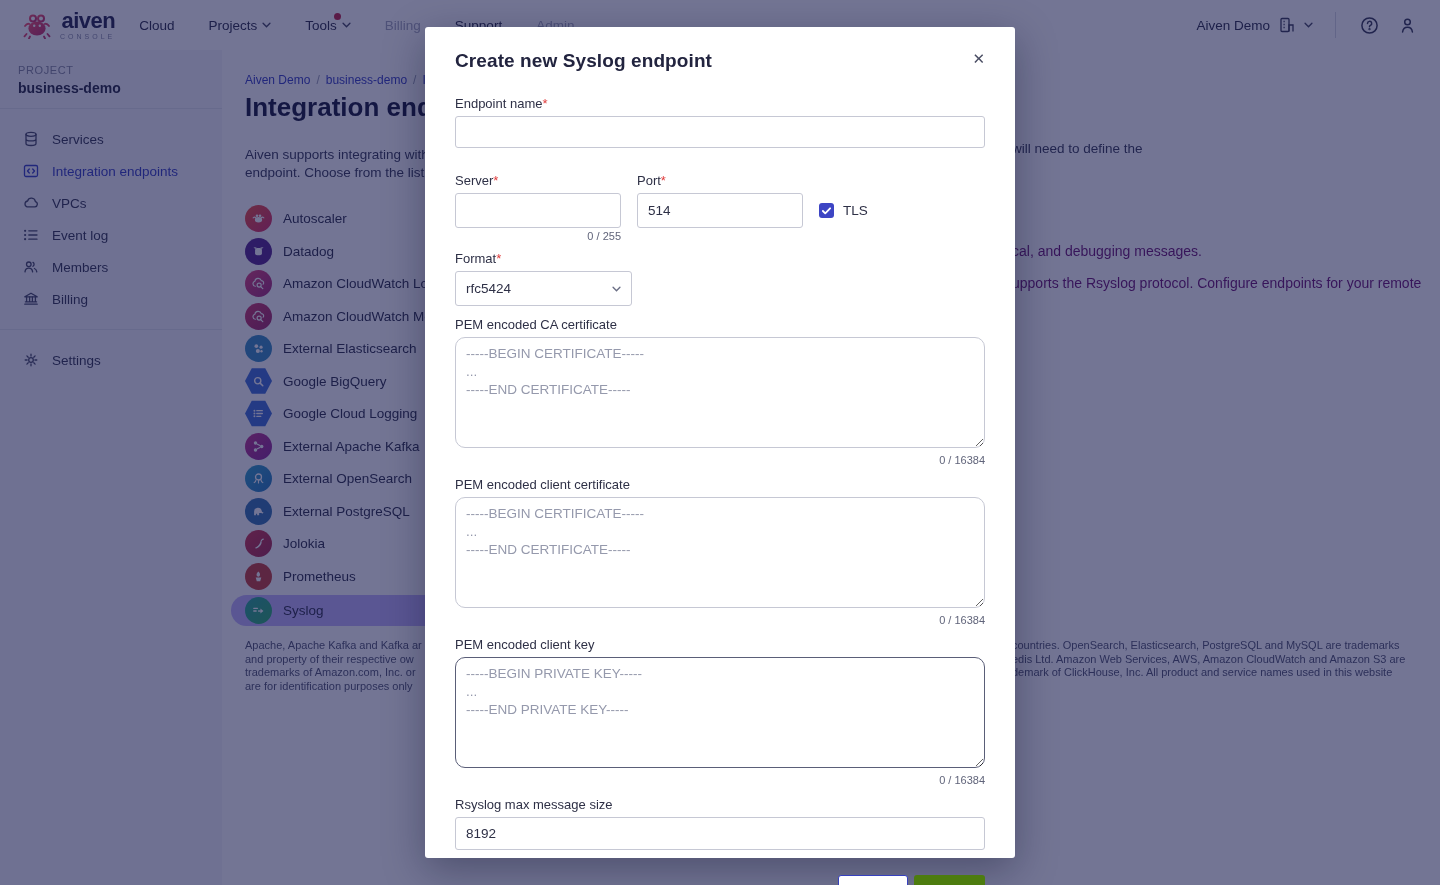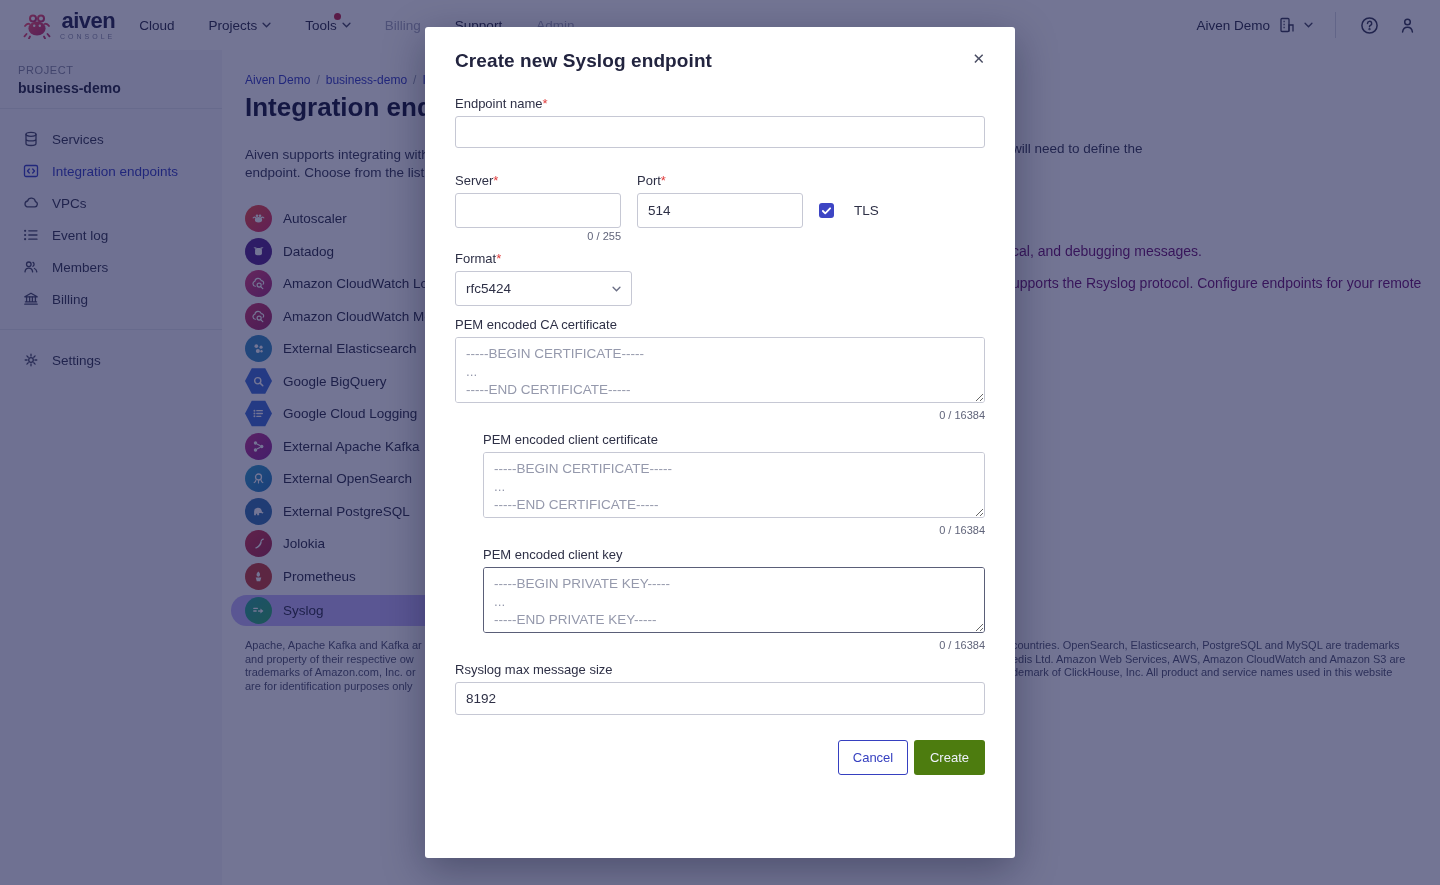--- a/index.html
+++ b/index.html
@@ -83,33 +83,33 @@
              font-size:13.5px; color:#2e3046; font-family:"Liberation Sans",sans-serif; outline:none; background:#fff; }
   .endpoint-sec { margin-top:24px; }
   .row { display:flex; gap:16px; margin-top:25px; align-items:flex-start; }
   .col-166 { width:166px; }
   .col-177 { width:177px; }
   .col-157 { width:157px; }
   .col input, .col-166 input { height:35px; }
   .sm-input { width:100%; height:35px; border:1px solid #c6c8d4; border-radius:3px; padding:0 10px;
               font-size:13.5px; color:#2e3046; font-family:"Liberation Sans",sans-serif; outline:none; }
   .counter { font-size:11px; line-height:13px; color:#60647a; text-align:right; margin-top:2px; }
-  .tls-wrap { display:flex; align-items:center; gap:20px; padding-top:30px; }
+  .tls-wrap { display:flex; align-items:center; gap:9px; padding-top:30px; }
   .checkbox { width:15px; height:15px; border-radius:3px; background:#3d45c4; display:flex;
               align-items:center; justify-content:center; cursor:pointer; }
   .checkbox svg { width:9px; height:8px; stroke:#fff; stroke-width:2; fill:none; stroke-linecap:round; stroke-linejoin:round; }
   .tls-label { font-size:13.5px; color:#2e3046; }
   .fmt-row { display:flex; gap:18px; margin-top:8px; align-items:flex-start; }
   .select { position:relative; width:100%; height:35px; border:1px solid #c6c8d4; border-radius:3px;
             display:flex; align-items:center; padding:0 26px 0 10px; font-size:13.5px; color:#2e3046; cursor:pointer; }
   .select .chev { position:absolute; right:10px; }
   .select .chev path { stroke:#6a6e85; }
   .sec { margin-top:11px; }
-  .sec + .sec { margin-top:0;margin-left:28px; }
-  .ta { width:100%; height:66px; border:1px solid #c6c8d4; border-radius:3px; padding:7px 10px;
+  .sec + .sec { margin-top:0; }
+  .ta { width:100%; height:111px; border:1px solid #c6c8d4; border-radius:10px; padding:7px 10px;
         font-size:13.5px; line-height:18px; color:#2e3046; font-family:"Liberation Sans",sans-serif;
         resize:both; outline:none; }
   .ta::placeholder, .t-input::placeholder, .sm-input::placeholder { color:#9599ac; }
   .ta.dark { border-color:#5a5e78; }
   .sec-block { margin-bottom:10px; }
   .rsys-sec { margin-top:0; }
   .rsys-input { height:33px; }
   .modal-foot { display:flex; justify-content:flex-end; gap:6px; margin-top:25px; }
   .btn { height:35px; border-radius:3px; font-size:13px; font-family:"Liberation Sans",sans-serif;
          display:flex; align-items:center; justify-content:center; cursor:pointer; }

